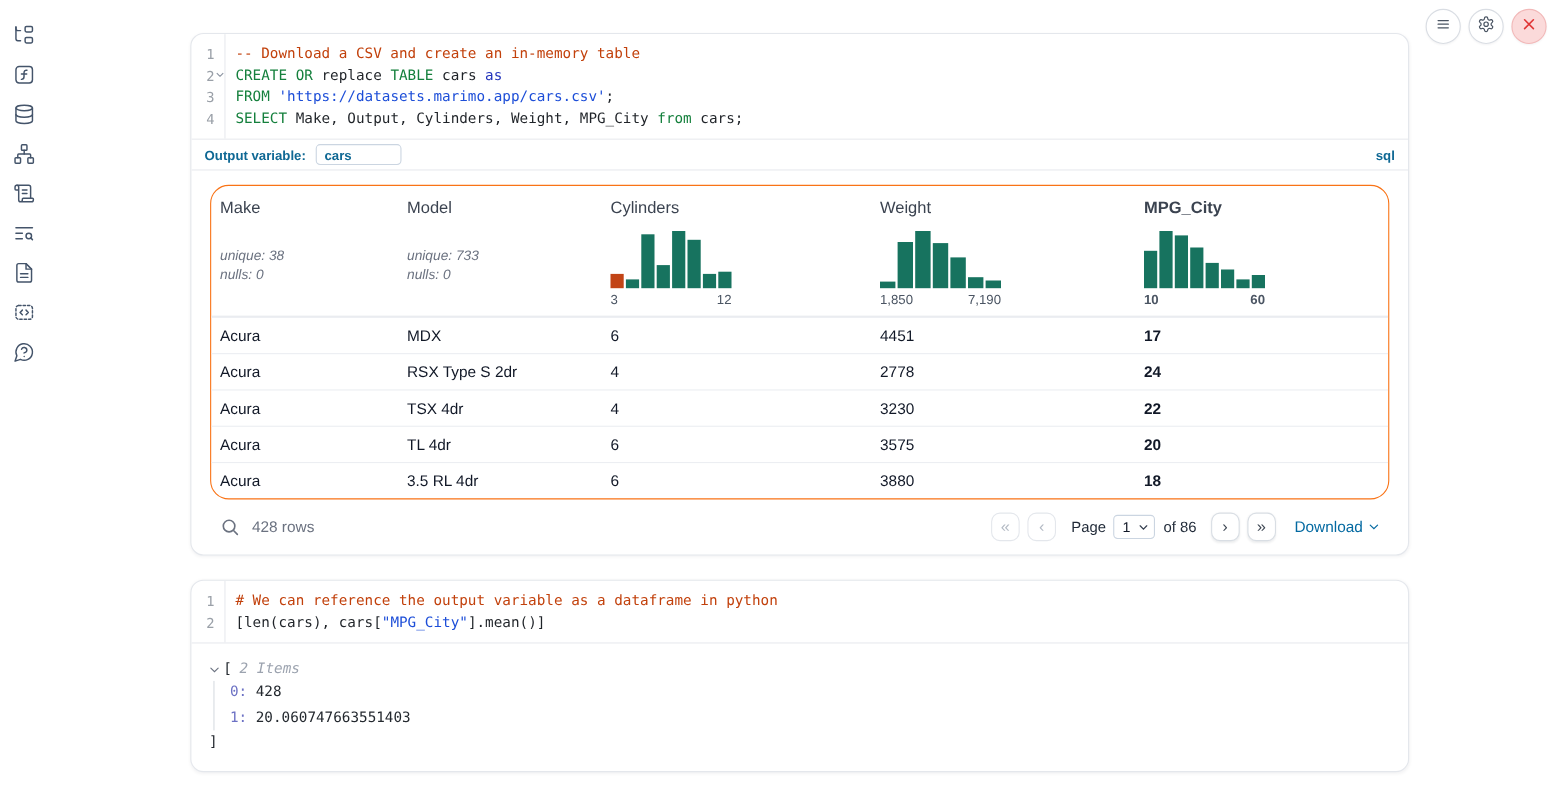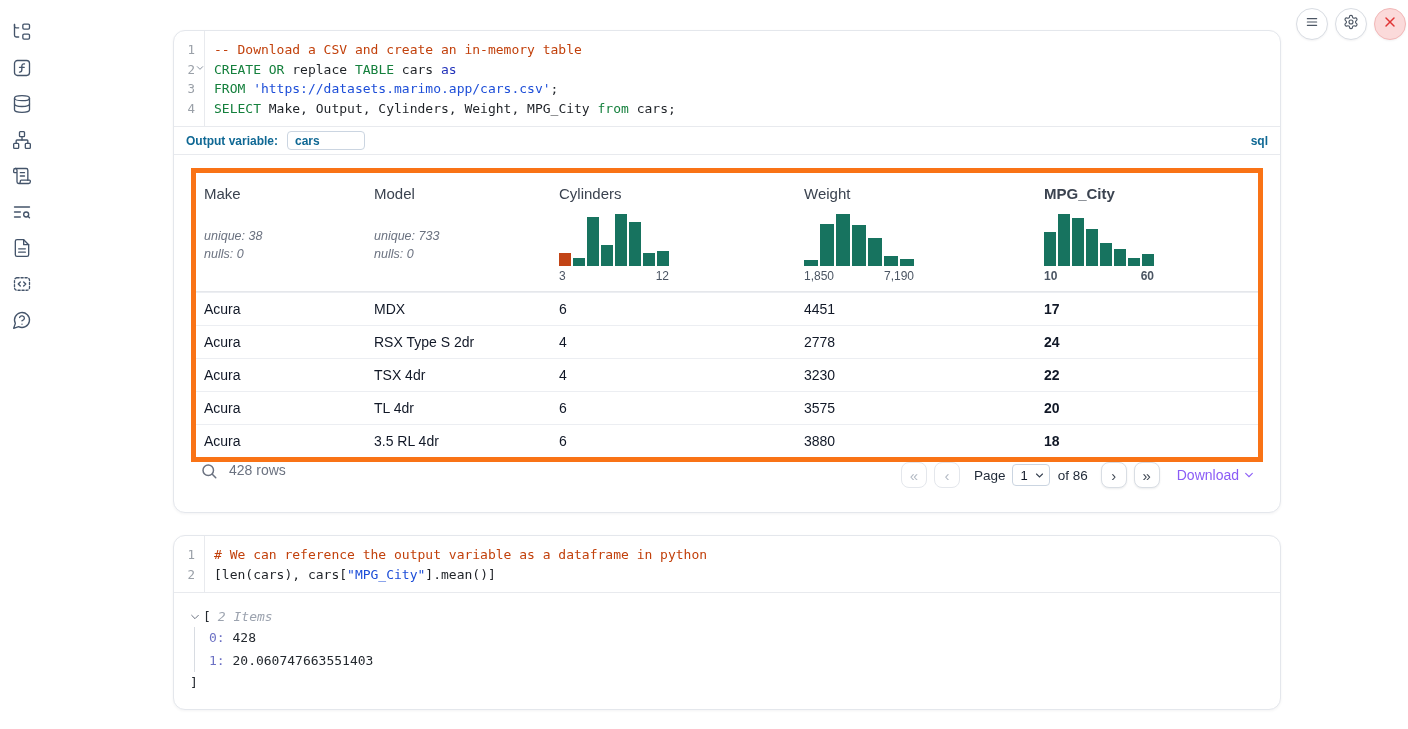--- a/index.html
+++ b/index.html
@@ -50,54 +50,54 @@
                 border-top:1px solid #e8eaee; border-bottom:1px solid #e8eaee;
                 padding:0 12px; gap:9px; }
   .outvar-label { font-size:12px; font-weight:bold; color:#0f6894; }
   .outvar-input { width:78px; height:19px; border:1px solid #cbd5e1; border-radius:4px;
                   font-family:"Liberation Sans", sans-serif; font-size:12px;
                   font-weight:bold; color:#0f6894; padding:0 7px; outline:none; }
   .badge-sql { margin-left:auto; font-size:12px; font-weight:bold; color:#0f6894; }
 
   
   .output-section { padding:13px 17px 0; }
-  .data-table { border:5px solid #f97316; border-radius:0; overflow:hidden; }
+  .data-table { border:1px solid #f97316; border-radius:17px; overflow:hidden; }
   .thead { display:flex; border-bottom:1px solid #e5e7eb; }
   .th { padding:12px 8px 8px; }
   .col-0 { width:170px; } .col-1 { width:185px; } .col-2 { width:245px; }
   .col-3 { width:240px; } .col-4 { flex:1;font-weight:bold; }
   .th-name { font-size:15px; color:#3b4350; }
   .th-stats { margin-top:26px; font-size:12.5px; color:#6b7280; line-height:1.4;font-style:italic; }
   .hist { margin-top:10px; }
   .hist-bars { display:flex; align-items:flex-end; gap:2px; height:54px; width:110px; }
   .hist-bar { flex:none; }
   .hist-labels { display:flex; justify-content:space-between; width:110px;
                  margin-top:3px; font-size:12px; color:#4b5563; }
   .tr { display:flex; align-items:center; height:33px; border-top:1px solid #eceef2;justify-content:space-between; }
   .td { padding:0 8px; font-size:14px; color:#111827; white-space:nowrap; overflow:hidden; }
 
   
-  .table-footer { display:flex; align-items:flex-start; height:50px; padding:0 9px; }
+  .table-footer { display:flex; align-items:center; height:50px; padding:0 9px; }
   .search-btn { width:18px; height:18px; color:#6b7280; cursor:pointer; }
   .search-btn svg { width:18px; height:18px; }
   .row-count { font-size:14px; color:#6b7280; margin-left:11px; }
   .pager { margin-left:auto; display:flex; align-items:center; }
   .pg-btn { width:26px; height:26px; border:1px solid #d9dee4; border-radius:8px;
             background:#fff; display:flex; align-items:center; justify-content:center;
             font-size:15px; color:#3f4854; cursor:pointer;
             box-shadow:0 1px 2px rgba(15,23,42,.08); }
   .pg-btn.disabled { color:#b3bac4; border-color:#e4e7ec; box-shadow:none; }
   .pg-btn + .pg-btn { margin-left:7px; }
   .page-label { font-size:13.5px; color:#1f2937; margin:0 7px 0 14px; }
   .page-select { border:1px solid #cbd5e1; border-radius:4px; height:22px;
                  padding:0 5px 0 7px; display:flex; align-items:center; gap:7px;
                  font-size:13px; color:#111827; cursor:pointer; background:#fff; }
   .page-select svg { width:9px; height:9px; color:#374151; }
   .of-label { font-size:13.5px; color:#1f2937; margin:0 13px 0 8px; }
-  .download { display:flex; align-items:center; gap:5px; color:#8b5cf6;
+  .download { display:flex; align-items:center; gap:5px; color:#0369a1;
               font-size:14px; margin-left:17px; cursor:pointer; }
   .download svg { width:10px; height:10px; }
 
   
   .tree-output { border-top:1px solid #e8eaee; padding:13px 16px 16px;
                  font-family:"DejaVu Sans Mono", monospace; font-size:13px;
                  color:#24292f; }
   .tree-head { display:flex; align-items:center; line-height:21px; }
   .tree-head svg { width:10px; height:10px; color:#6b7280; margin-right:3px; }
   .tree-summary { font-style:italic; color:#9ca3af; margin-left:7px; }

